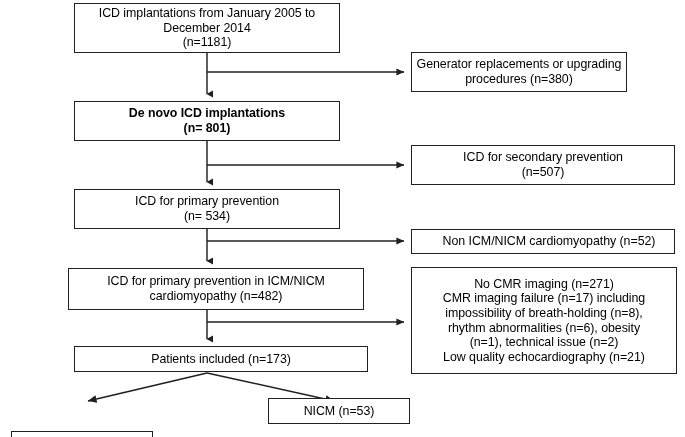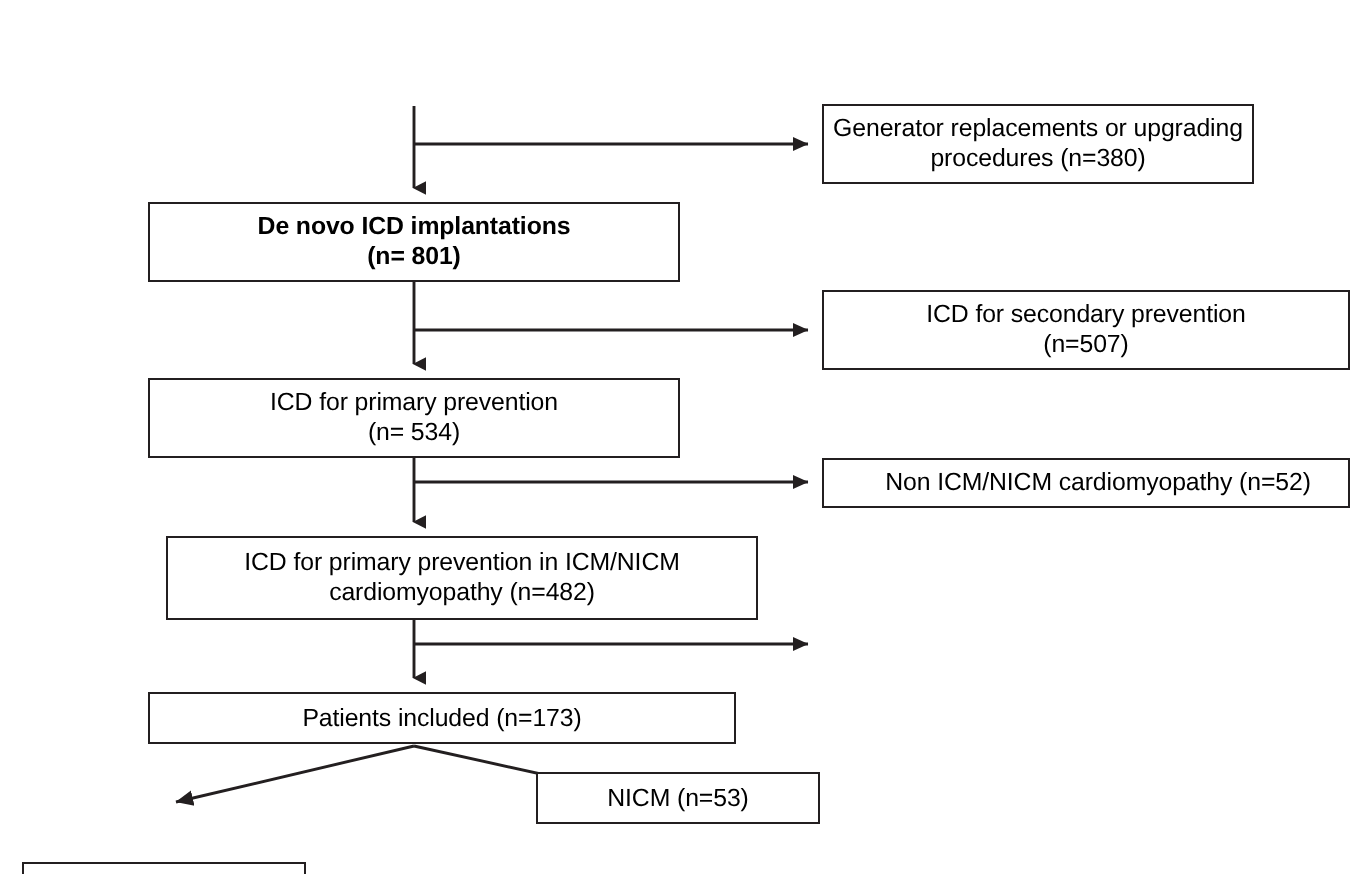--- a/index.html
+++ b/index.html
@@ -36,24 +36,24 @@
   }
   .node-text {
     display: block;
     white-space: pre-line;
     width: 100%;
   }
   
   #box-icd-implantations { left: 74px;  top: 3px;   width: 266px; height: 50px; }
   #box-de-novo          { left: 74px;  top: 101px; width: 266px; height: 40px; font-weight: bold; }
   #box-primary-prev     { left: 74px;  top: 189px; width: 266px; height: 40px; }
-  #box-primary-icm      { left: 83px;  top: 268px; width: 296px; height: 42px; }
+  #box-primary-icm      { left: 68px;  top: 268px; width: 296px; height: 42px; }
   #box-patients-incl    { left: 74px;  top: 346px; width: 294px; height: 26px; }
   #box-icm              { left: 11px;  top: 407px; width: 142px; height: 26px; margin-top: 24px; }
-  #box-nicm             { left: 268px; top: 386px; width: 142px; height: 26px; }
+  #box-nicm             { left: 268px; top: 398px; width: 142px; height: 26px; }
   
   #box-excl-generator   { left: 411px; top: 52px;  width: 216px; height: 40px; }
   #box-excl-secondary   { left: 411px; top: 145px; width: 264px; height: 40px; }
   #box-excl-noncm       { left: 411px; top: 229px; width: 264px; height: 25px; padding-left: 16px; }
   #box-excl-cmr         { left: 411px; top: 267px; width: 266px; height: 107px; }
 
   .conn {
     position: absolute;
     top: 0;
     left: 0;
@@ -96,20 +96,25 @@
 
       <line x1="207" y1="310" x2="207" y2="339" marker-end="url(#arrowDown)"></line>
 
       <line x1="207" y1="322" x2="404" y2="322" marker-end="url(#arrowRight)"></line>
 
       <line x1="207" y1="373" x2="88" y2="401" marker-end="url(#arrowDiag)"></line>
       <line x1="207" y1="373" x2="334" y2="401" marker-end="url(#arrowDiag)"></line>
     </g>
   </svg>
 
+  <div class="node" id="box-icd-implantations">
+    <span class="node-text">ICD implantations from January 2005 to
+December 2014
+(n=1181)</span>
+  </div>
 
   <div class="node" id="box-de-novo">
     <span class="node-text">De novo ICD implantations
 (n= 801)</span>
   </div>
 
   <div class="node" id="box-primary-prev">
     <span class="node-text">ICD for primary prevention
 (n= 534)</span>
   </div>
@@ -138,14 +143,22 @@
 
   <div class="node" id="box-excl-secondary">
     <span class="node-text">ICD for secondary prevention
 (n=507)</span>
   </div>
 
   <div class="node" id="box-excl-noncm">
     <span class="node-text">Non ICM/NICM cardiomyopathy (n=52)</span>
   </div>
 
+  <div class="node" id="box-excl-cmr">
+    <span class="node-text">No CMR imaging (n=271)
+CMR imaging failure (n=17) including
+impossibility of breath-holding (n=8),
+rhythm abnormalities (n=6), obesity
+(n=1), technical issue (n=2)
+Low quality echocardiography (n=21)</span>
+  </div>
 
 </div>
 
 </body></html>

